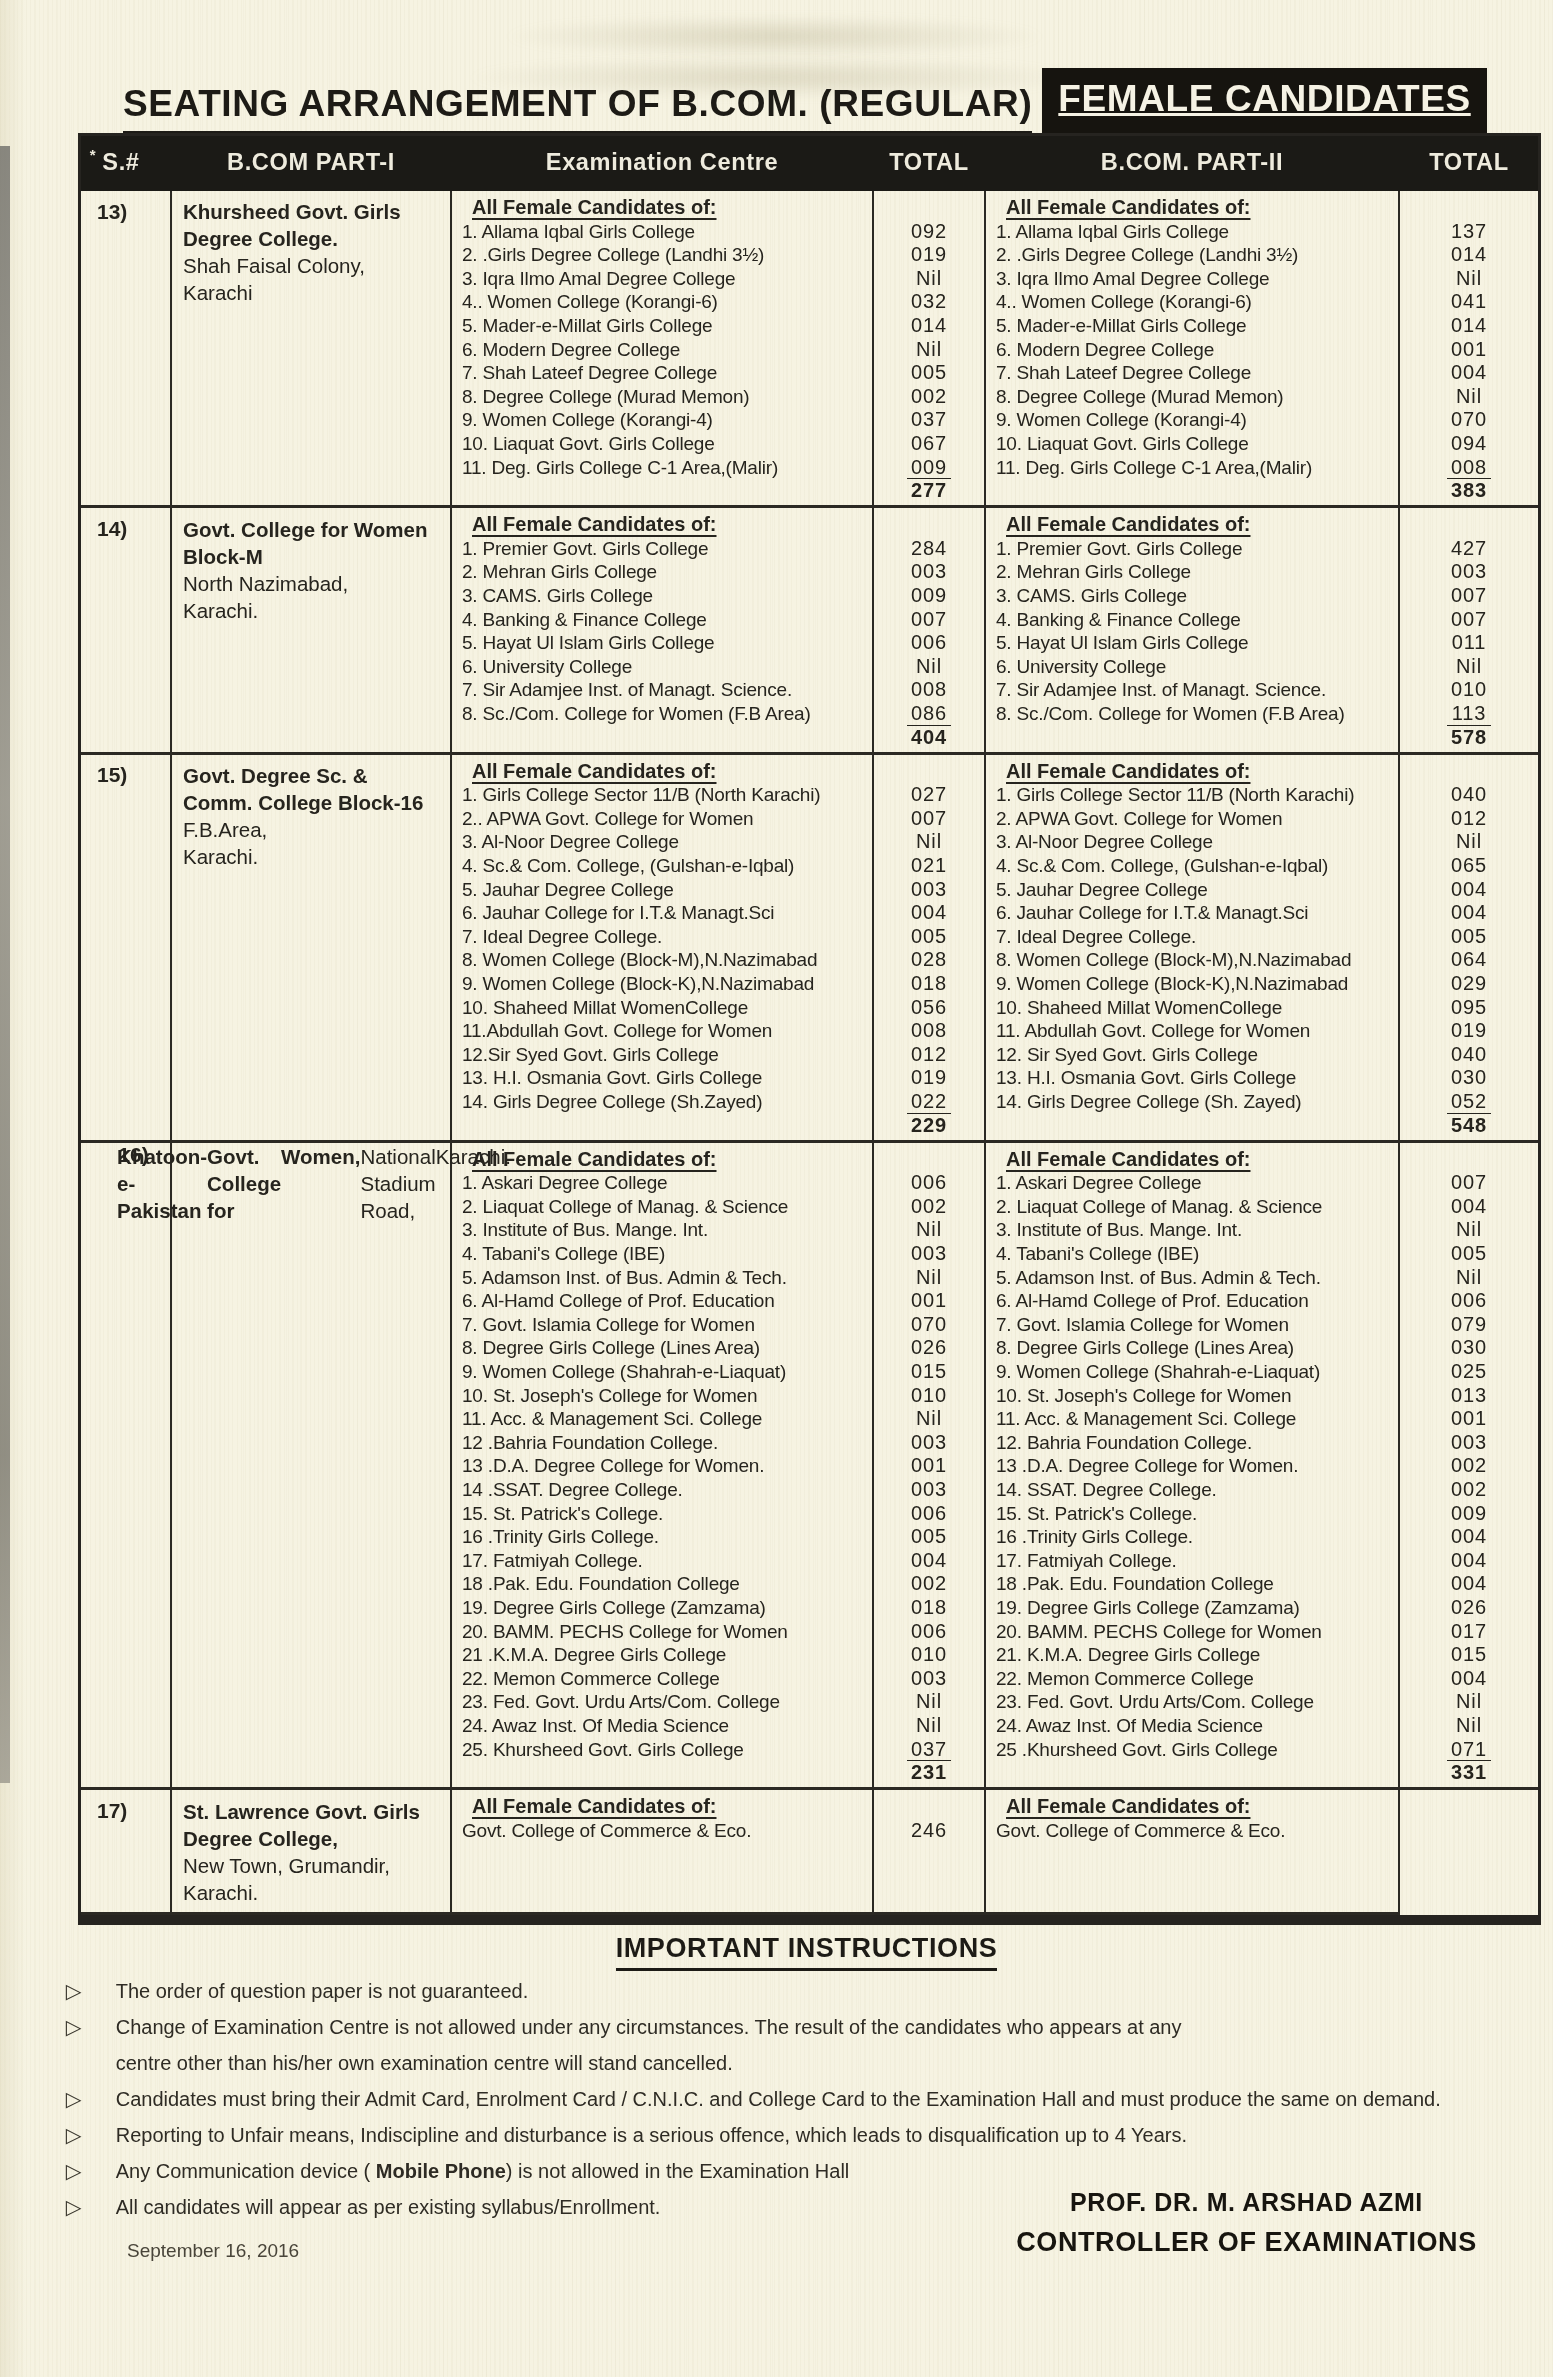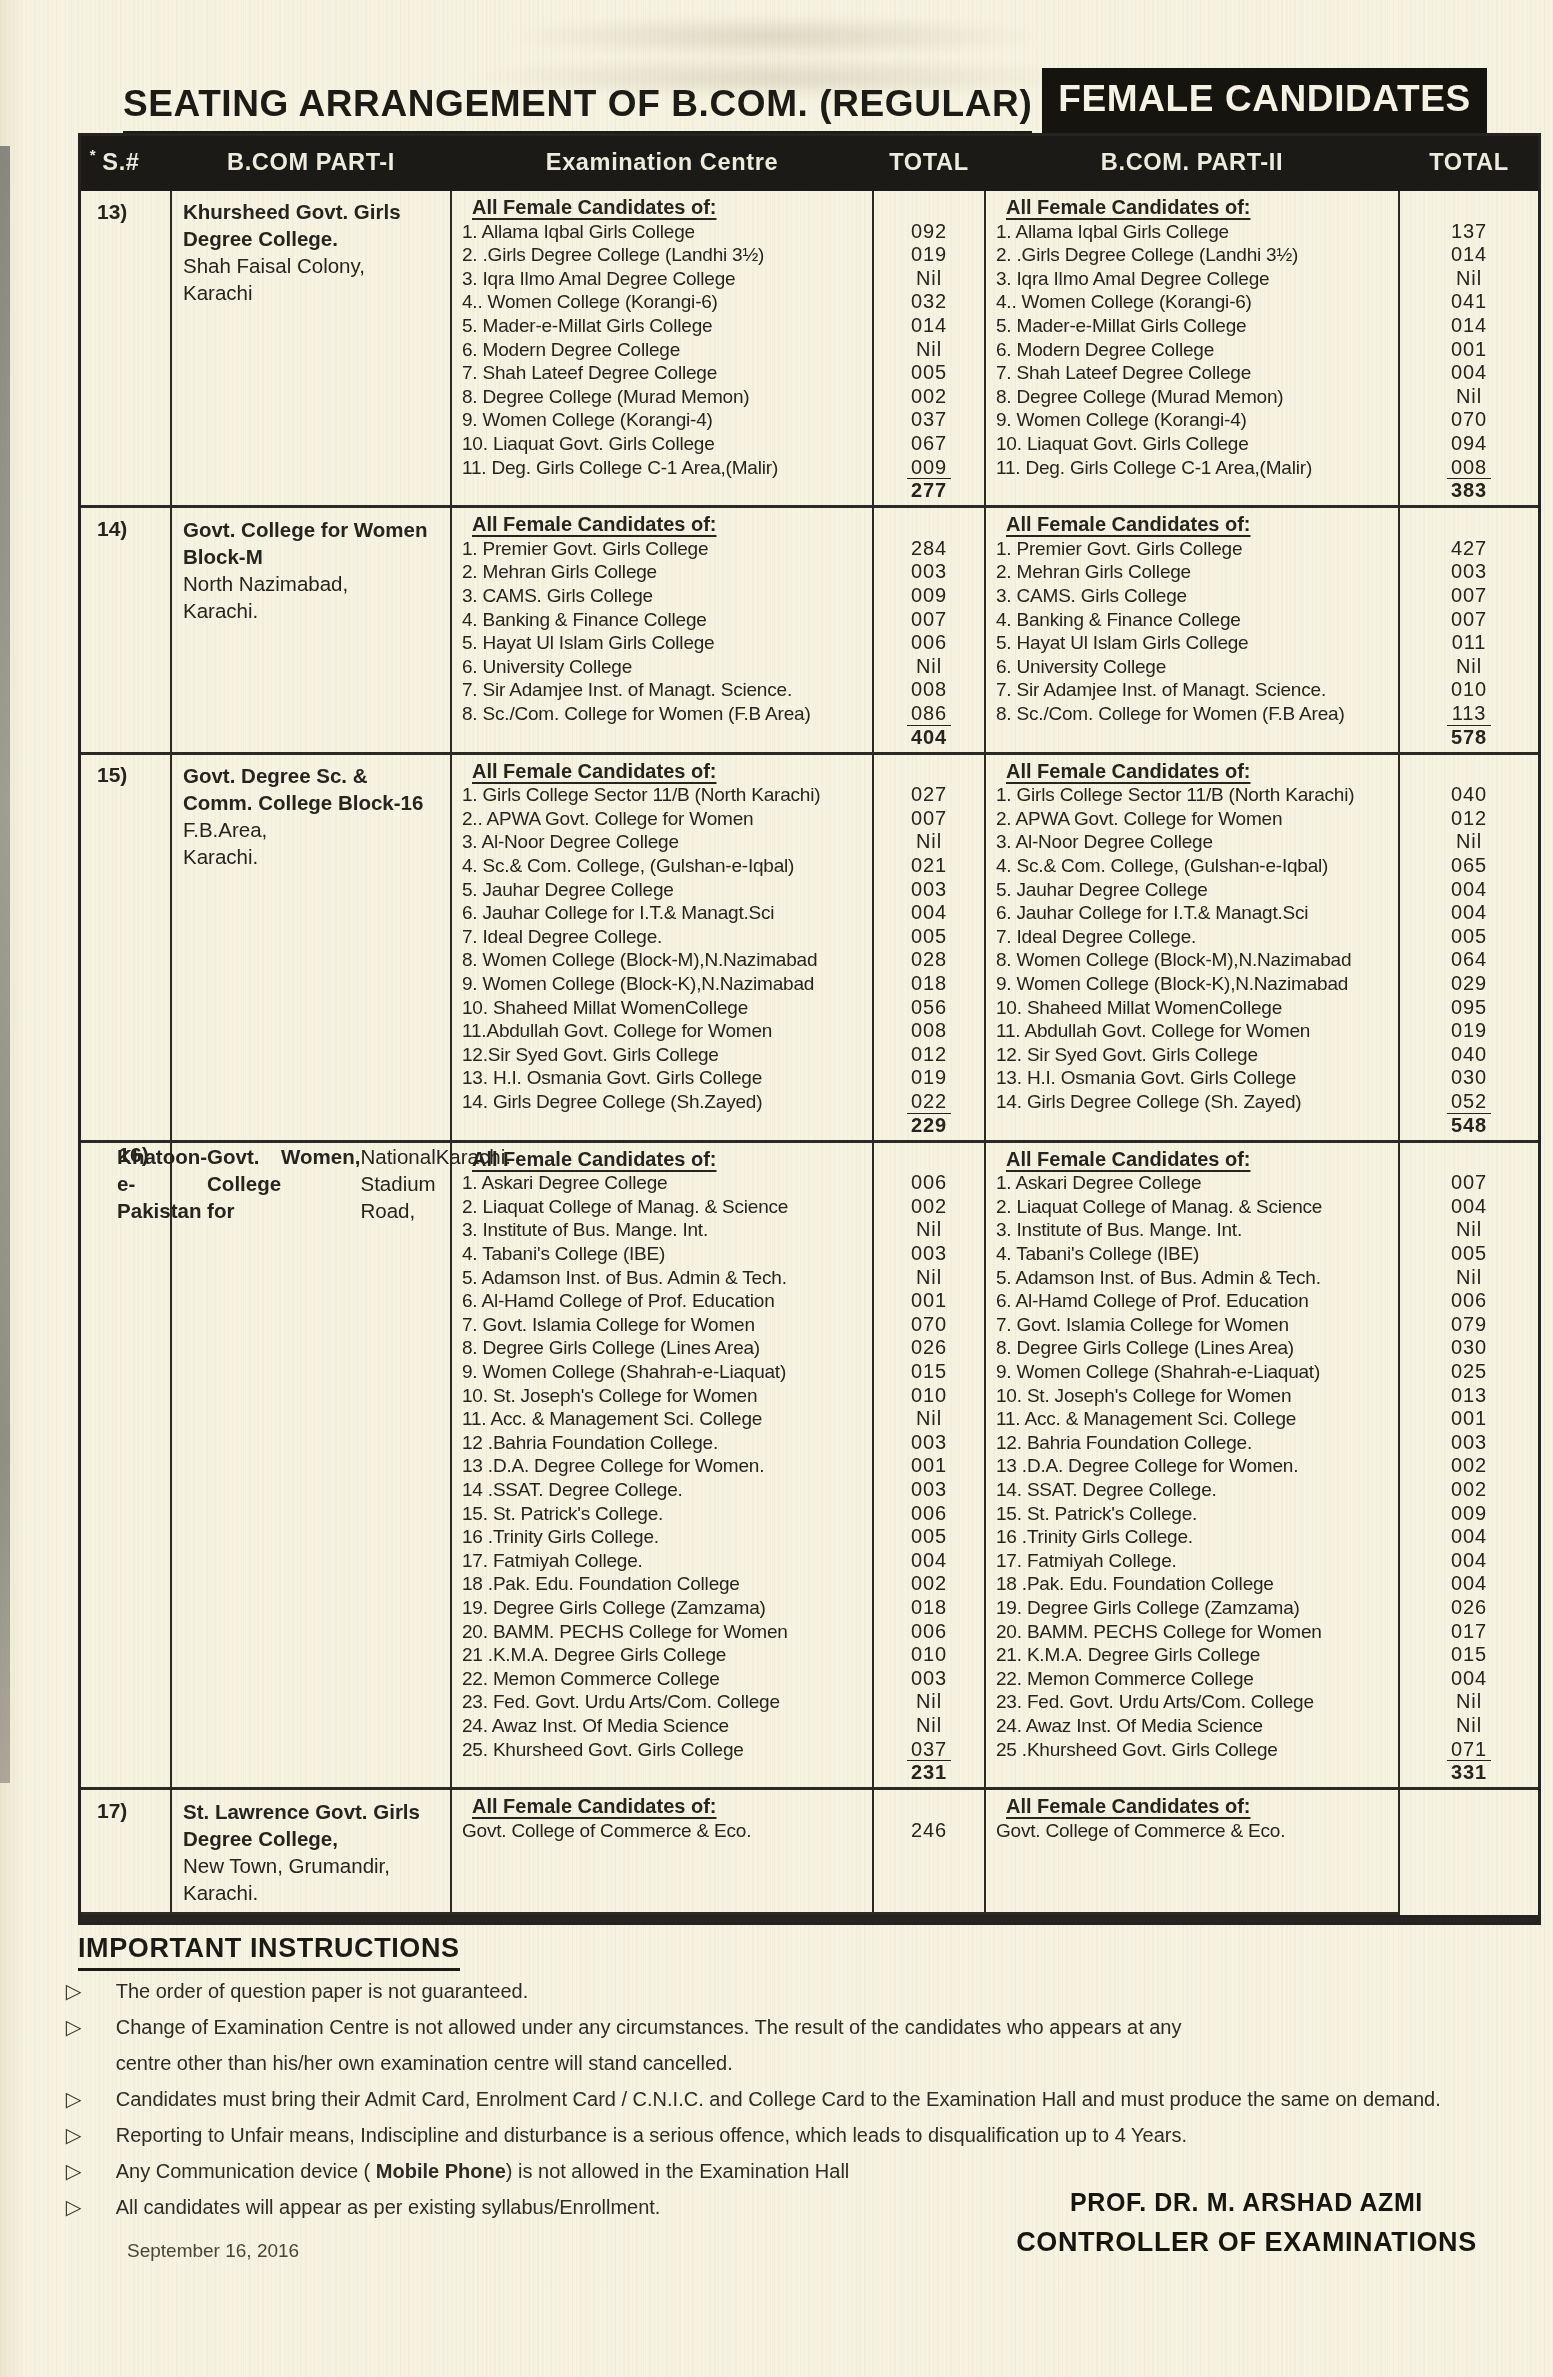--- a/index.html
+++ b/index.html
@@ -14,21 +14,21 @@
   .ghost.g1{left:508px;top:16px;width:533px;height:41px;background:radial-gradient(ellipse at center, rgba(168,160,126,.33), rgba(168,160,126,0) 72%);}
   .ghost.g2{left:471px;top:57px;width:608px;height:41px;background:radial-gradient(ellipse at center, rgba(168,160,126,.30), rgba(168,160,126,0) 72%);}
   .edge-strip{position:absolute;left:0;top:146px;width:10px;height:1637px;
     background:linear-gradient(180deg,#6f6e69,#8d8b83 40%,#7a786f 80%,#9a978c);opacity:.8;}
 
   
   .title{position:absolute;left:123px;top:73px;font-size:37px;font-weight:bold;
     letter-spacing:0.6px;color:#1d1b16;white-space:nowrap;}
   .title .plain{display:inline-block;border-bottom:4.3px solid #1d1b16;padding-bottom:6.2px;}
   .title .hl{display:inline-block;background:#16140f;color:#f5f2e4;
-    padding:10px 16px 24px;margin-left:10px;transform:translateY(-5px);}
+    padding:10px 16px 24px;margin-left:10px;transform:translateY(-5px);text-decoration:underline;}
 
   
   .tbl{position:absolute;left:78px;top:133px;width:1457px;display:grid;
     grid-template-columns:91px 280px 422px 112px 414px 138px;
     border:3.7px solid #262420;border-bottom:10px solid #262420;}
   .cell{box-sizing:border-box;border-right:2.5px solid #2b2923;border-bottom:3.1px solid #2b2923;}
   .cell:nth-child(6n){border-right:none;}
   .th{background:#1b1a16;color:#eeebdd;font-weight:bold;font-size:23.6px;height:55px;
     display:flex;align-items:center;justify-content:center;letter-spacing:0.6px;
     border-right-color:#1b1a16;border-bottom-color:#1b1a16;}
@@ -42,21 +42,21 @@
   .mid{display:flex;flex-direction:row;justify-content:center;padding-top:0;padding-bottom:0;}
   .list{font-size:20px;padding:5px 2.5px 2.5px 10px;}
   .line{line-height:23.6px;height:23.6px;white-space:nowrap;}
   .lh{font-weight:bold;text-decoration:underline;text-underline-offset:3.7px;text-decoration-thickness:1.9px;margin-left:10px;}
   .li{font-size:19px;letter-spacing:-0.2px;}
   .vals{font-size:20px;text-align:center;padding:5px 0 2.5px;letter-spacing:0.9px;}
   .val .ul{display:inline-block;border-bottom:1.9px solid #26241e;padding:0 4.3px 0.6px;line-height:21px;}
   .sum{font-weight:bold;}
 
   
-  .ins-head{position:absolute;left:78px;top:1933px;width:1457px;text-align:left;
+  .ins-head{position:absolute;left:78px;top:1933px;width:1457px;text-align:center;
     font-size:27px;font-weight:bold;color:#1d1b16;letter-spacing:0.6px;}
   .ins-head span{display:inline-block;border-bottom:3.7px solid #1d1b16;padding-bottom:4.3px;}
   .ins-list{position:absolute;left:62px;top:1973px;width:1457px;font-size:20px;color:#2e2b24;}
   .ins-item{display:flex;}
   .bullet{flex:none;width:50px;padding-left:3.7px;font-size:20.5px;line-height:36px;color:#3b382f;}
   .ins-text{flex:1;}
   .ins-line{line-height:36px;}
   .bold{font-weight:bold;}
 
   

